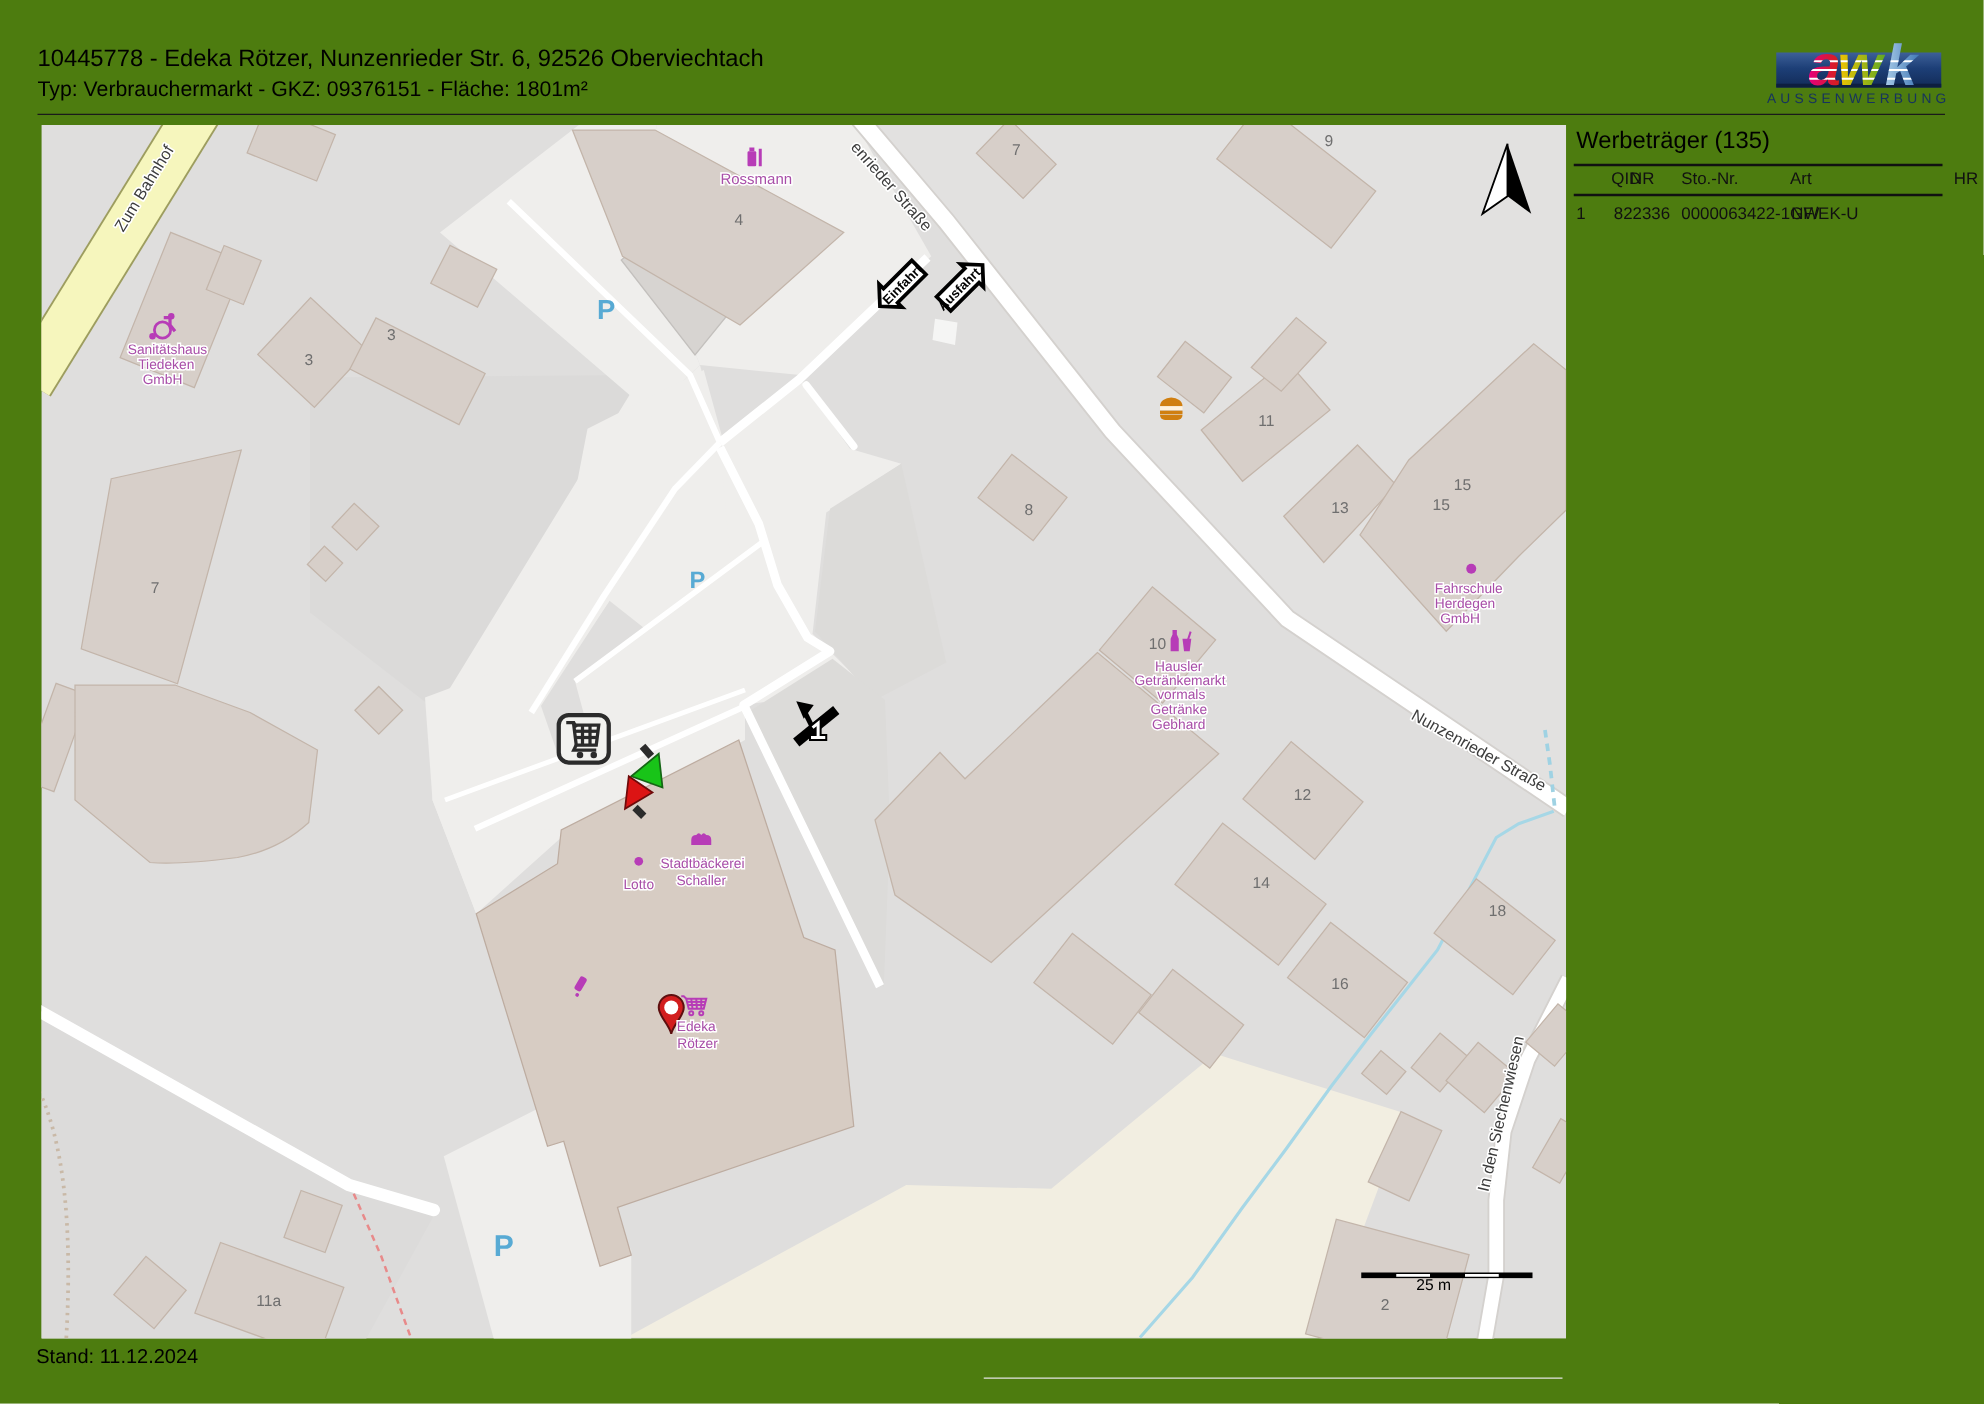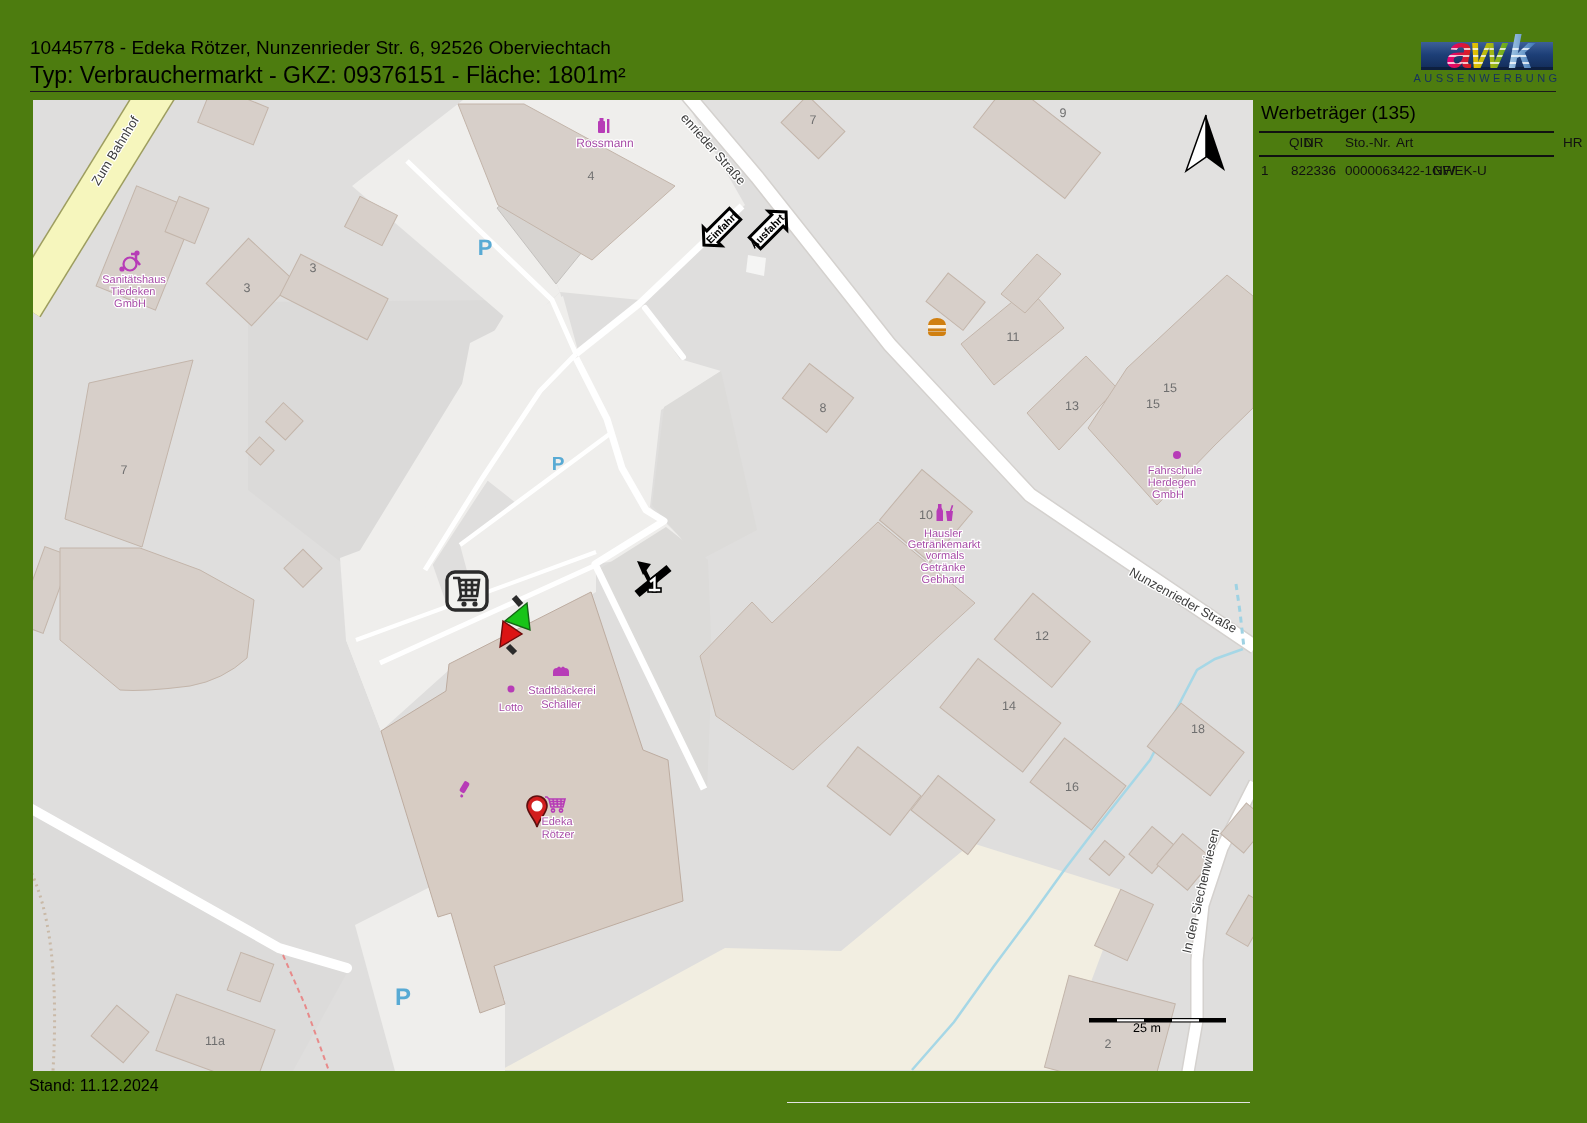--- a/index.html
+++ b/index.html
@@ -1,18 +1,18 @@
 <!DOCTYPE html>
 <html><head>
 <meta charset="utf-8">
 <style>
   html,body{margin:0;padding:0;background:#ffffff;font-family:"Liberation Sans",sans-serif;-webkit-font-smoothing:antialiased;}
   #page{position:relative;width:1587px;height:1123px;overflow:hidden;background:#4d7c0f;text-decoration:underline;}
   .hdr1{position:absolute;left:30px;top:37px;font-size:19px;color:#000;}
-  .hdr2{position:absolute;left:30px;top:62px;font-size:23px;color:#000;}
+  .hdr2{position:absolute;left:30px;top:62px;font-size:17px;color:#000;}
   .hline{position:absolute;left:30px;top:91px;width:1526px;height:1px;background:#1a1a1a;}
   #maparea{position:absolute;left:33px;top:100px;width:1220px;height:971px;overflow:hidden;}
   .sb-title{position:absolute;left:1261px;top:102px;font-size:19px;color:#000;}
   .tline1{position:absolute;left:1259px;top:131px;width:295px;height:2px;background:#111;}
   .tline2{position:absolute;left:1259px;top:155px;width:295px;height:2px;background:#111;}
   .th{position:absolute;top:135px;font-size:13.5px;color:#111;}
   .td{position:absolute;top:163px;font-size:13.5px;color:#111;}
   .ft1{position:absolute;left:29px;top:1077px;font-size:16px;color:#000;}
   .ft2{position:absolute;right:339px;top:1077px;width:640px;font-size:12.8px;color:#000;text-align:right;}
   .ftline{position:absolute;left:787px;top:1102px;width:463px;height:1px;background:#e3e3e3;}
@@ -67,21 +67,21 @@
   <text x="92" y="64" fill="#16325f" font-size="11" letter-spacing="3.4" text-anchor="middle" font-family="Liberation Sans,sans-serif">AUSSENWERBUNG</text>
 </svg>
 
 <div class="sb-title">Werbeträger (135)</div>
 <div class="tline1"></div>
 <div class="tline2"></div>
 
 <div class="th" style="left:1304px;">NR</div>
 <div class="th" style="left:1289px;">QID</div>
 <div class="th" style="left:1345px;">Sto.-Nr.</div>
-<div class="th" style="left:1396px;">Art</div>
+<div class="th" style="left:1432px;">Art</div>
 <div class="th" style="left:1563px;">HR</div>
 
 <div class="td" style="left:1261px;">1</div>
 <div class="td" style="left:1291px;">822336</div>
 <div class="td" style="left:1345px;text-align:right;">0000063422-1</div>
 <div class="td" style="left:1432px;">GF/EK-U</div>
 <div class="td" style="left:1433px;text-align:right;">NW</div>
 
 <div id="maparea">
 <svg width="1220" height="971" viewBox="0 0 1220 971" font-family="Liberation Sans,sans-serif" text-rendering="geometricPrecision">

